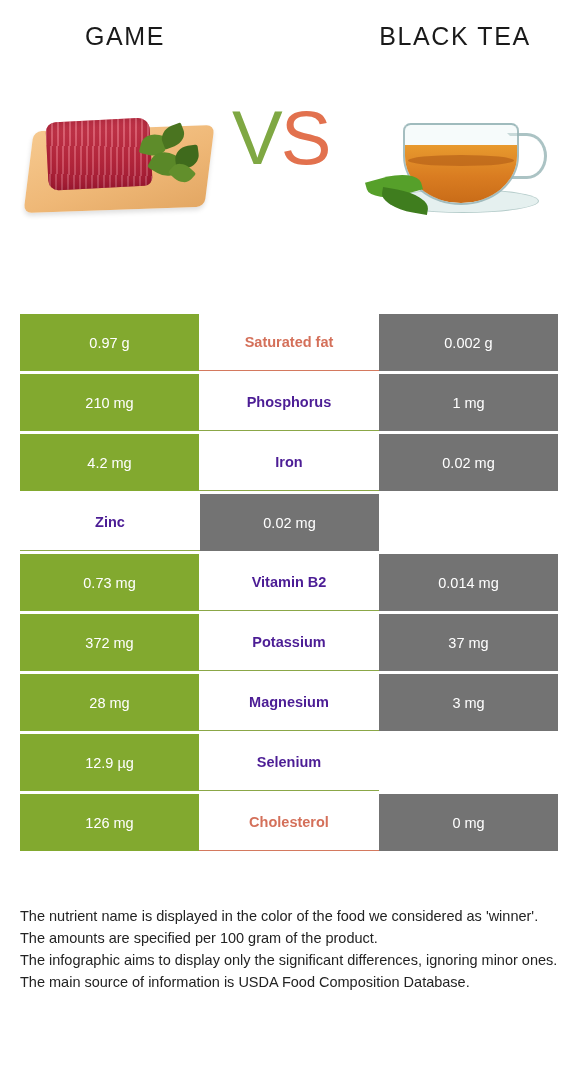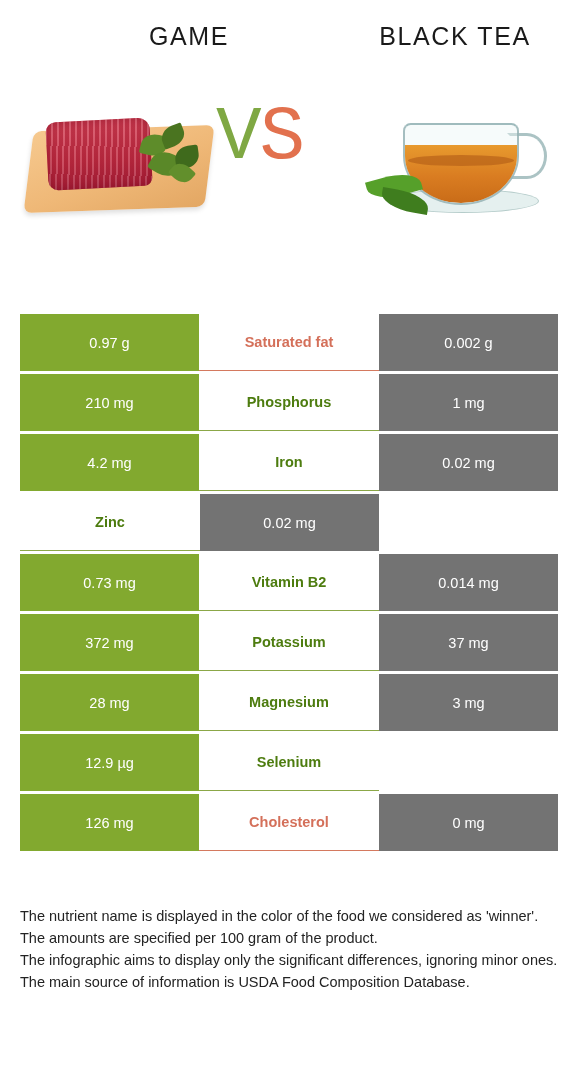--- a/index.html
+++ b/index.html
@@ -26,21 +26,21 @@
   .header-title {
     position: absolute;
     top: 22px;
     font-size: 25px;
     font-weight: 300;
     letter-spacing: 1.6px;
     color: #1a1a1a;
     white-space: nowrap;
     text-align: center;
   }
-  .header-title.left  { left: 16px; width: 250px; padding-left: 48px; }
+  .header-title.left  { left: 0; width: 250px; }
   .header-title.right { left: 330px; width: 250px; }
 
   
   .hero {
     position: relative;
     height: 195px;
   }
   .hero-left, .hero-right {
     position: absolute;
     top: 0;
@@ -48,28 +48,27 @@
     width: 230px;
     display: flex;
     align-items: center;
     justify-content: center;
   }
   .hero-left  { left: 10px; }
   .hero-right { left: 345px; }
 
   .vs {
     position: absolute;
-    left: 216px;
+    left: 232px;
     top: 28px;
     font-size: 76px;
     font-weight: 300;
     letter-spacing: -2px;
     line-height: 1;
     white-space: nowrap;
-    font-family: Liberation Mono, monospace;
   }
   .vs .v { color: #7FA843; }
   .vs .s { color: #E2714E; }
 
   
   .board {
     position: relative;
     width: 200px;
     height: 120px;
   }
@@ -200,21 +199,21 @@
     background: #ffffff;
     font-weight: bold;
     font-size: 14.5px;
     border-bottom: 1px solid transparent;
   }
   .cell.right {
     width: 179px;
     background: #737373;
     color: #ffffff;
   }
-  .cell.mid.win-left  { color: #4d7c0f; border-bottom-color: #8BA747; }
+  .cell.mid.win-left  { color: #4c1d95; border-bottom-color: #8BA747; }
   .cell.mid.win-right { color: #D4705A; border-bottom-color: #D4795F; }
 
   
   .footnote {
     position: absolute;
     left: 20px;
     top: 905px;
     width: 540px;
     text-align: left;
     font-size: 14.5px;

